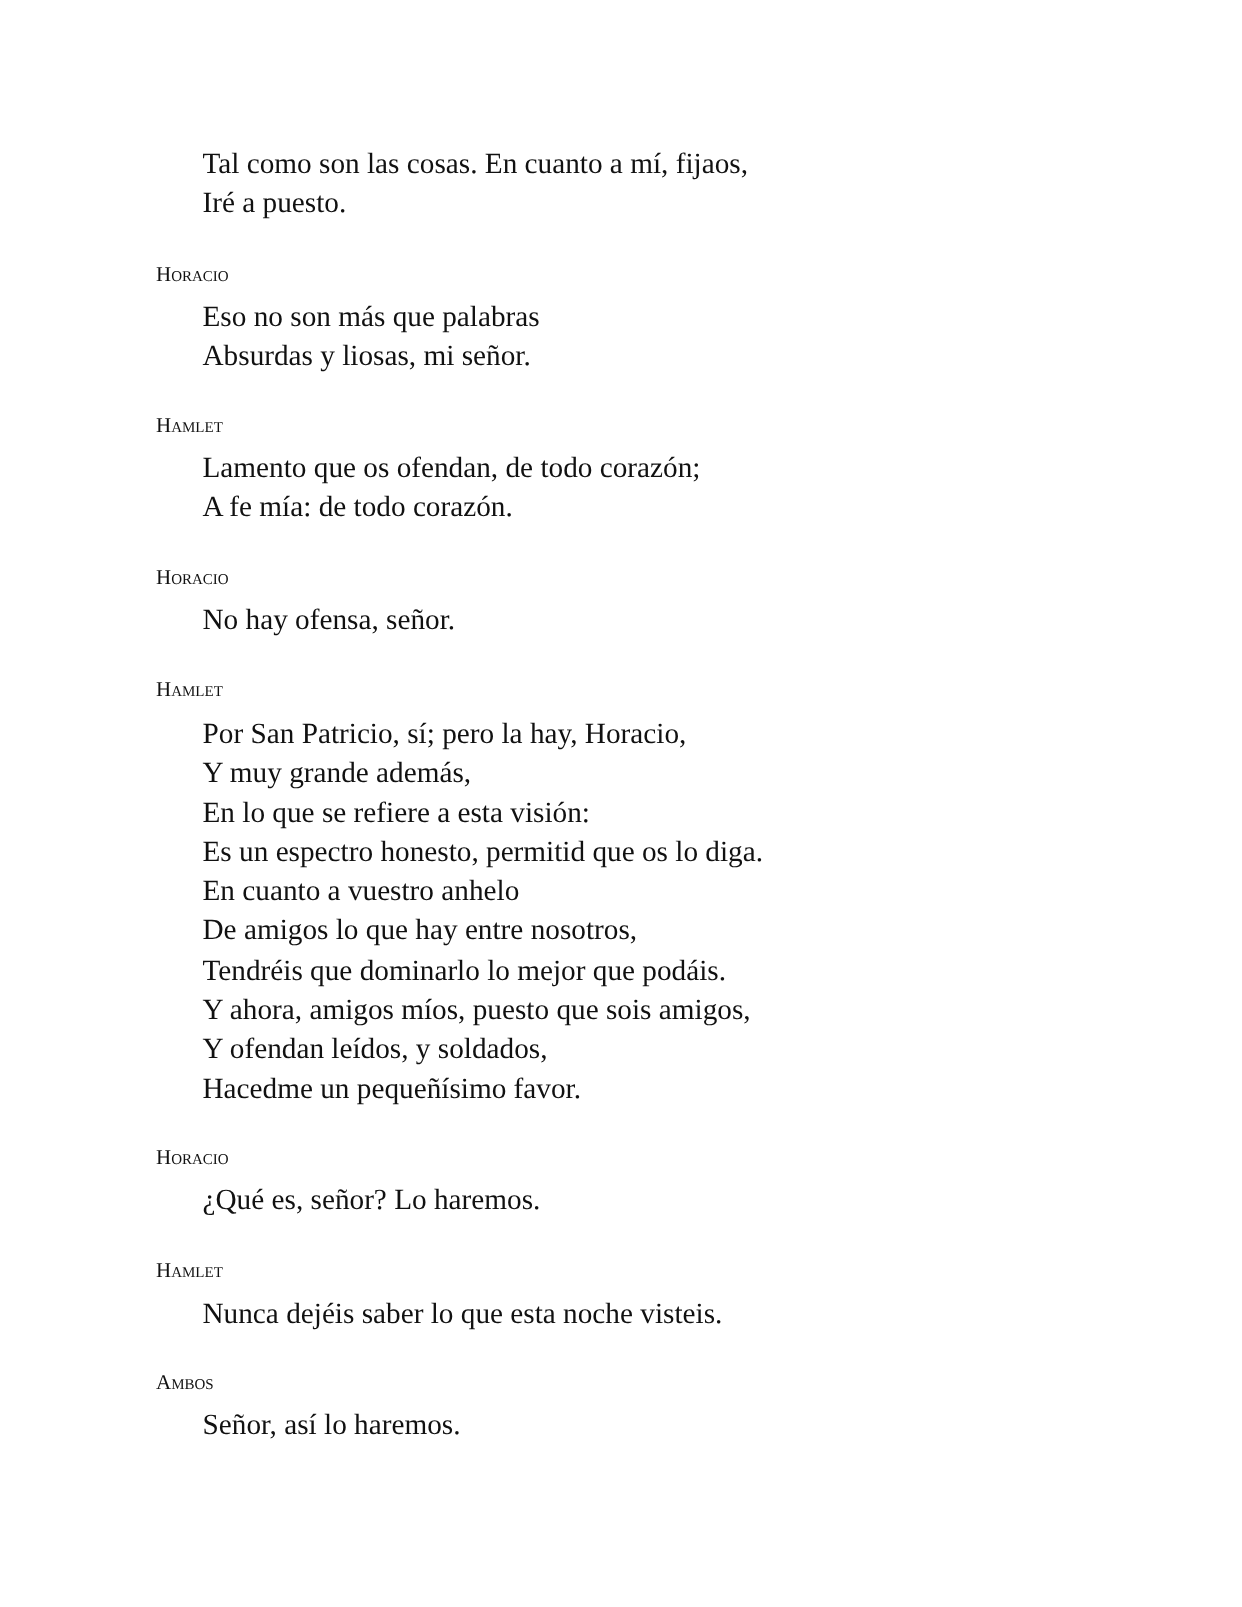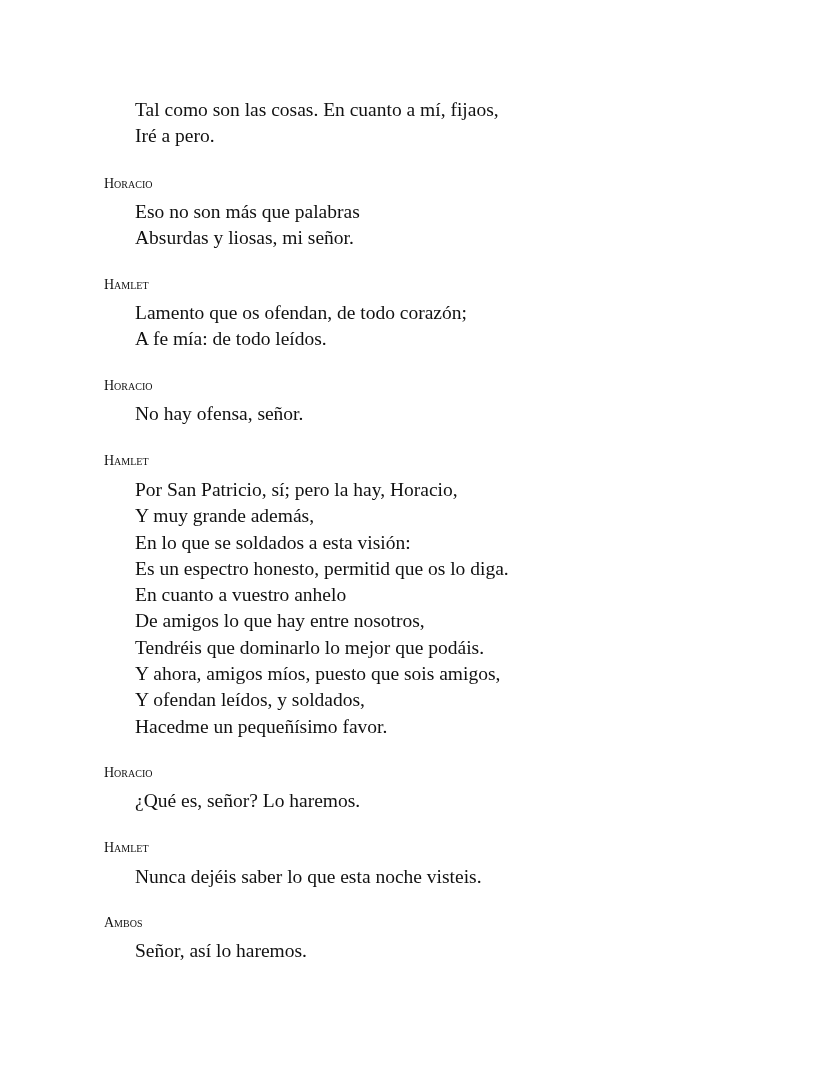--- a/index.html
+++ b/index.html
@@ -20,49 +20,49 @@
     padding-left: 31px; white-space: nowrap;
   }
 </style>
 </head>
 <body>
 
 <div class="page">
 
   <div class="block" style="top:97px;">
     <div class="line">Tal como son las cosas. En cuanto a mí, fijaos,</div>
-    <div class="line">Iré a pero.</div>
+    <div class="line">Iré a puesto.</div>
   </div>
 
   <div class="block" style="top:174px;">
     <div class="speaker">Horacio</div>
     <div style="height:5px"></div>
     <div class="line">Eso no son más que palabras</div>
     <div class="line">Absurdas y liosas, mi señor.</div>
   </div>
 
   <div class="block" style="top:275px;">
     <div class="speaker">Hamlet</div>
     <div style="height:5px"></div>
     <div class="line">Lamento que os ofendan, de todo corazón;</div>
-    <div class="line">A fe mía: de todo leídos.</div>
+    <div class="line">A fe mía: de todo corazón.</div>
   </div>
 
   <div class="block" style="top:376px;">
     <div class="speaker">Horacio</div>
     <div style="height:5px"></div>
     <div class="line">No hay ofensa, señor.</div>
   </div>
 
   <div class="block" style="top:451px;">
     <div class="speaker">Hamlet</div>
     <div style="height:6px"></div>
     <div class="line">Por San Patricio, sí; pero la hay, Horacio,</div>
     <div class="line">Y muy grande además,</div>
-    <div class="line">En lo que se soldados a esta visión:</div>
+    <div class="line">En lo que se refiere a esta visión:</div>
     <div class="line">Es un espectro honesto, permitid que os lo diga.</div>
     <div class="line">En cuanto a vuestro anhelo</div>
     <div class="line">De amigos lo que hay entre nosotros,</div>
     <div class="line">Tendréis que dominarlo lo mejor que podáis.</div>
     <div class="line">Y ahora, amigos míos, puesto que sois amigos,</div>
     <div class="line">Y ofendan leídos, y soldados,</div>
     <div class="line">Hacedme un pequeñísimo favor.</div>
   </div>
 
   <div class="block" style="top:763px;">

